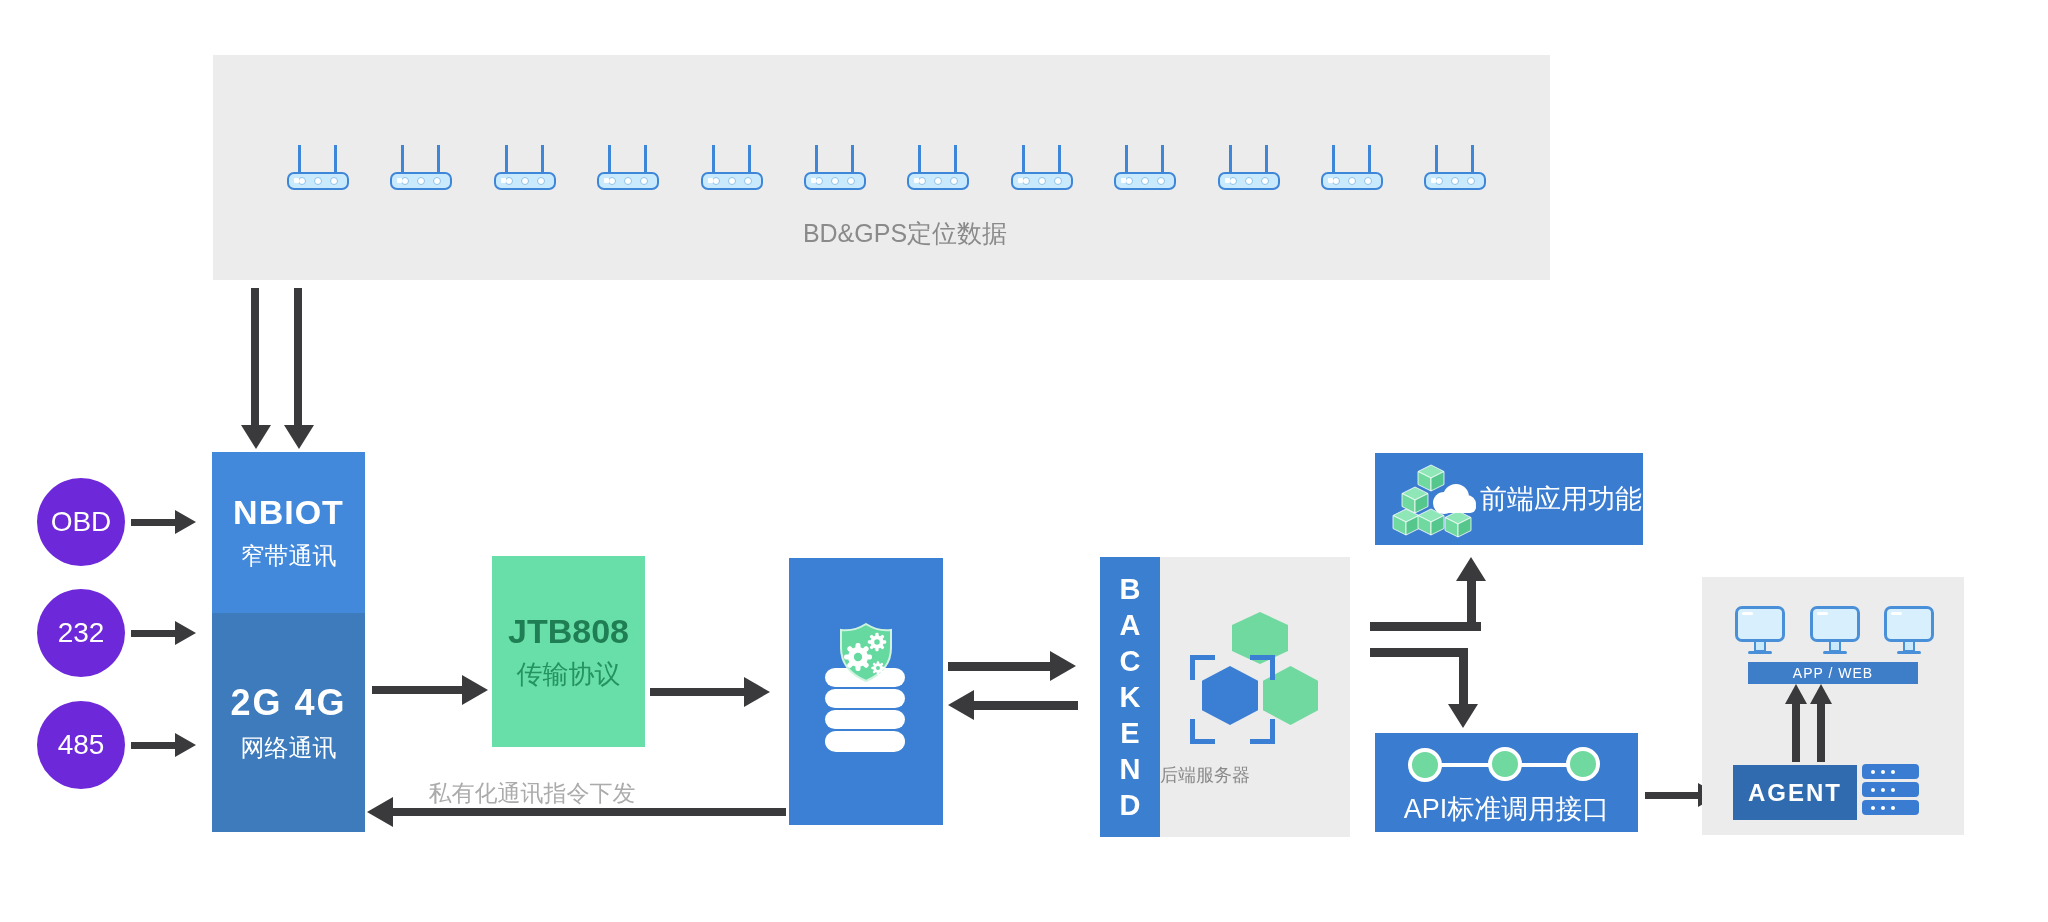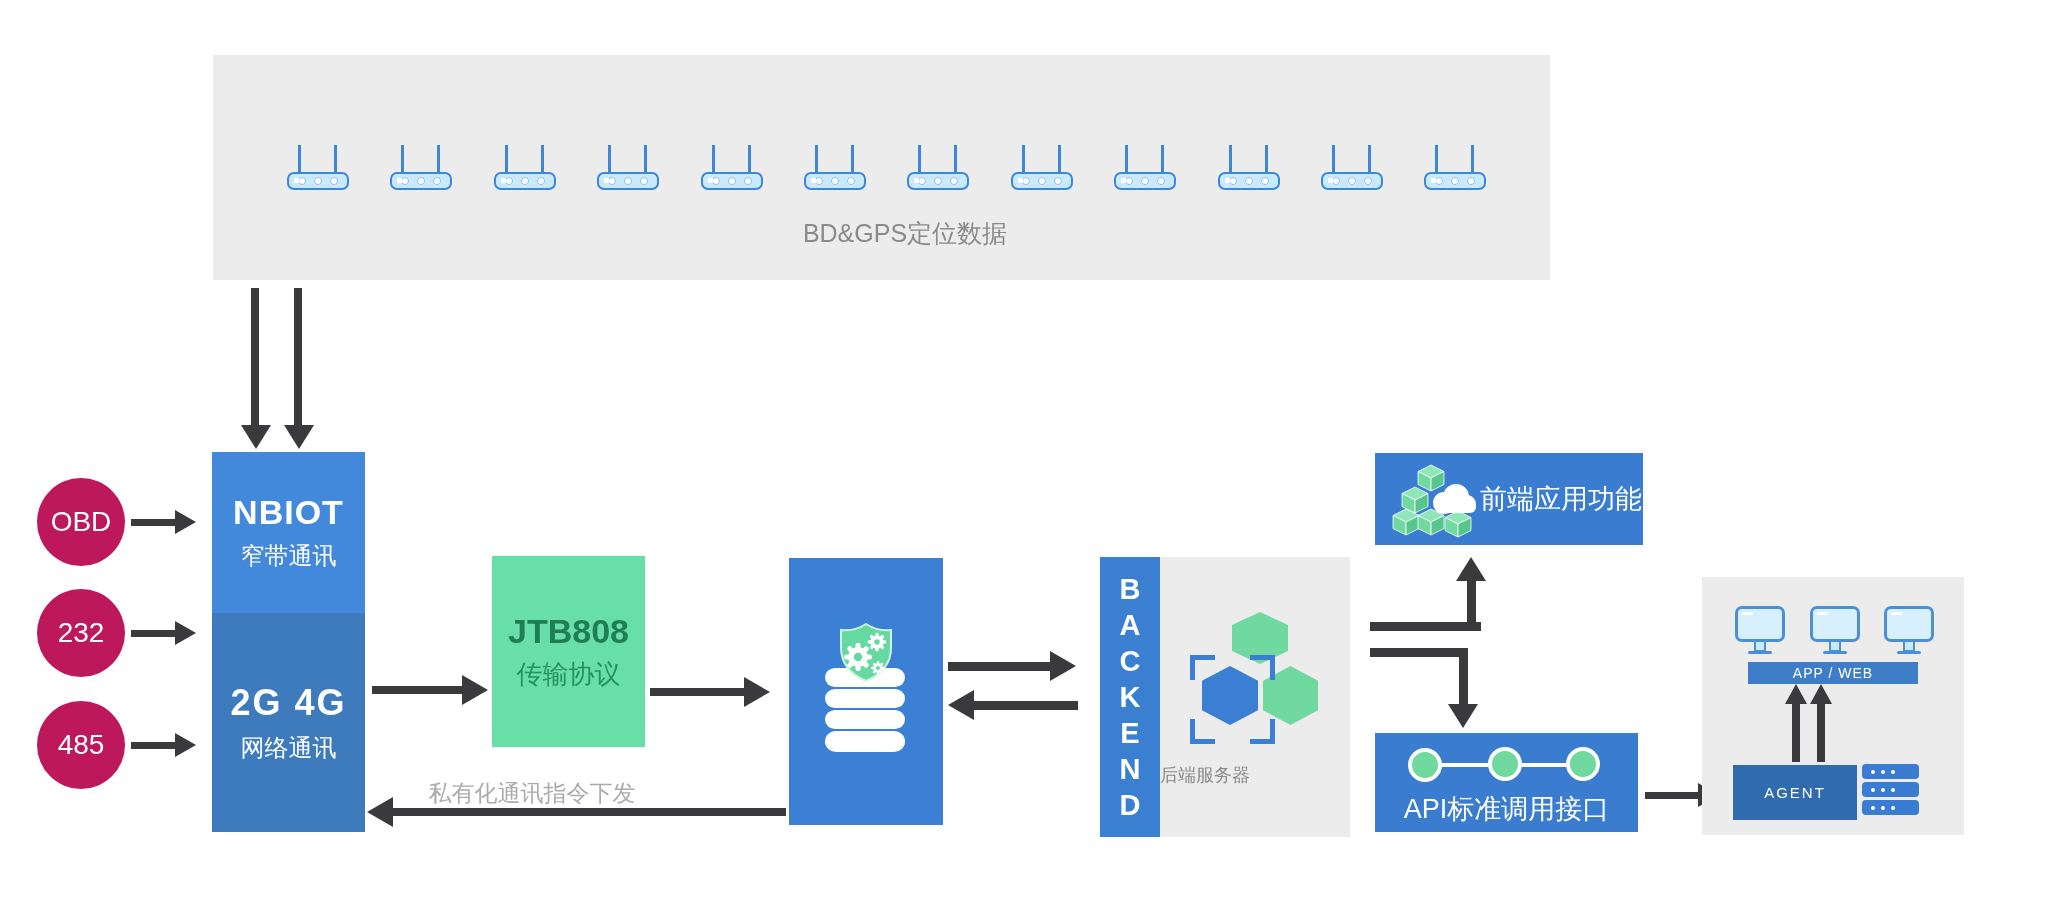--- a/index.html
+++ b/index.html
@@ -23,21 +23,21 @@
 
   
   .router{position:absolute;width:64px;height:48px;}
   .router .ant{position:absolute;top:0;width:3px;height:29px;background:#3E86D8;}
   .router .body{position:absolute;top:27px;left:1px;width:58px;height:14px;background:#C9E9FC;
                 border:2px solid #3E86D8;border-radius:7px;display:flex;align-items:center;justify-content:center;gap:8px;}
   .router .dot{width:6px;height:6px;border-radius:50%;background:#fff;border:1px solid #8FC3EC;}
   .router .notch{position:absolute;left:5px;top:4px;width:5px;height:5px;background:#fff;border-radius:1px;}
 
   
-  .port{position:absolute;width:88px;height:88px;border-radius:50%;background:#be185d;color:#fff;
+  .port{position:absolute;width:88px;height:88px;border-radius:50%;background:#6d28d9;color:#fff;
         font-size:28px;display:flex;align-items:center;justify-content:center;}
 
   
   .vtext div{display:block;text-align:center;line-height:36px;}
 
   
   .hex{position:absolute;clip-path:polygon(50% 0%,100% 25%,100% 75%,50% 100%,0% 75%,0% 25%);}
 
   
   .corner{position:absolute;width:20px;height:20px;}
@@ -420,21 +420,21 @@
     <div>
       <div class="shaft" style="left:90px;top:122px;width:8px;height:63px;"></div>
       <div class="head u sm" style="left:83px;top:104px;"></div>
     </div>
     <div>
       <div class="shaft" style="left:115px;top:122px;width:8px;height:63px;"></div>
       <div class="head u sm" style="left:108px;top:104px;"></div>
     </div>
 
     <div class="bluebox flexr" style="left:31px;top:188px;width:124px;height:55px;background:#2F6BAE;">
-      <span style="font-size:15px;font-weight:normal;letter-spacing:2px;">AGENT</span>
+      <span style="font-size:24px;font-weight:bold;letter-spacing:2px;">AGENT</span>
     </div>
 
     <div>
       <div class="srv" style="left:160px;top:187px;">
           <i></i>
           <i></i>
           <i></i>
         </div>
       <div class="srv" style="left:160px;top:205px;">
           <i></i>

